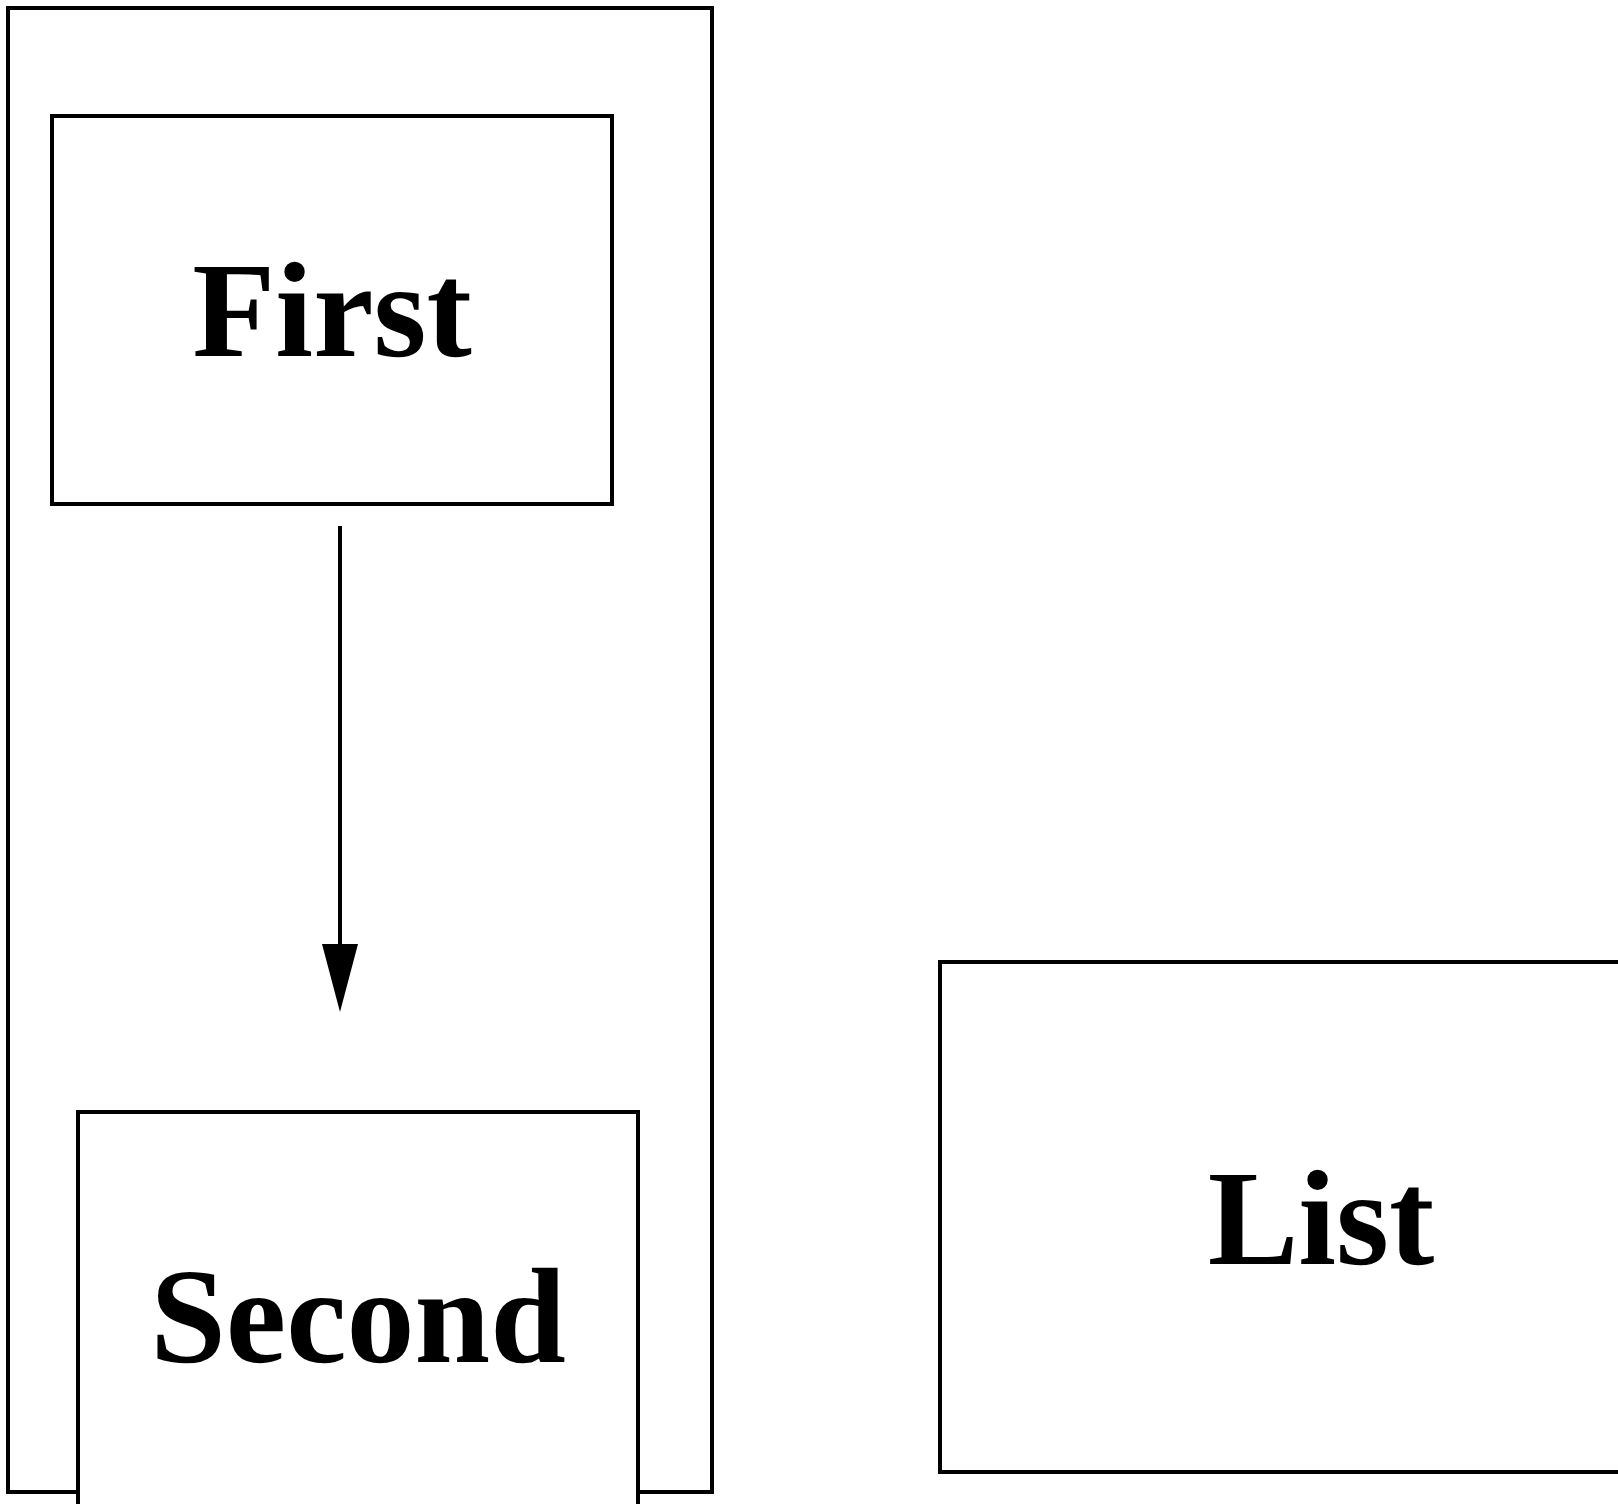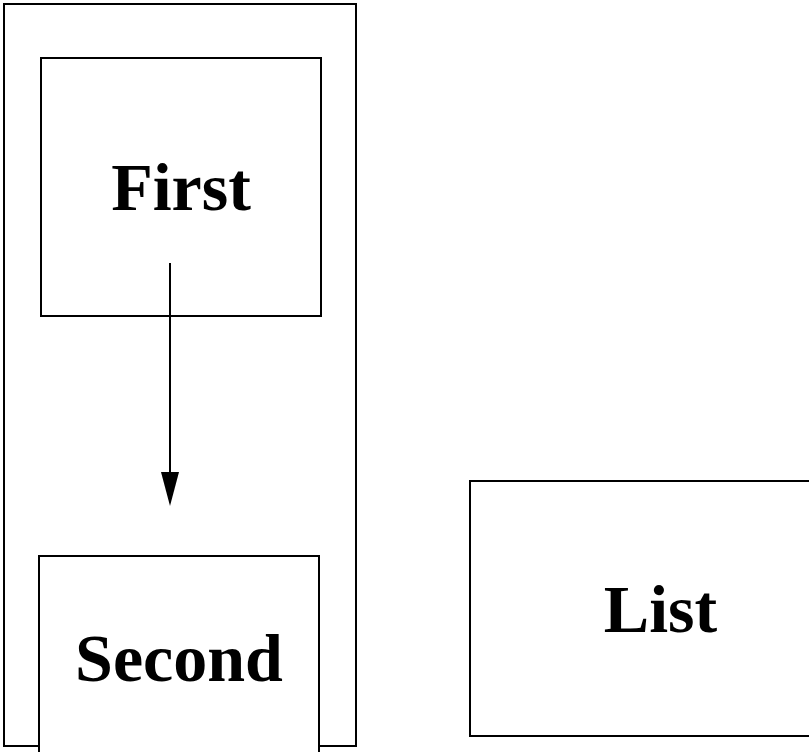--- a/index.html
+++ b/index.html
@@ -32,24 +32,24 @@
     background: #ffffff;
     display: flex;
     align-items: center;
     justify-content: center;
     font-weight: bold;
     font-size: 68px;
     line-height: 1;
     color: #000000;
   }
   .node-first {
-    left: 40px;
+    left: 25px;
     top: 57px;
     width: 282px;
-    height: 260px;
+    height: 196px;
     justify-content: center;
   }
   .node-second {
     left: 38px;
     top: 507px;
     width: 282px;
     height: 206px;
     margin-top: 48px;
   }
   .node-list {

